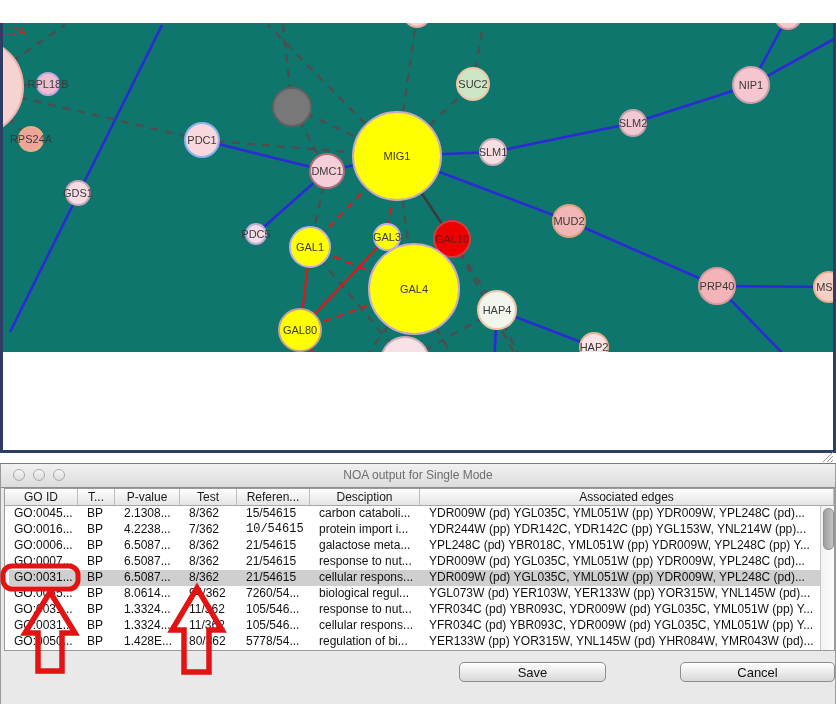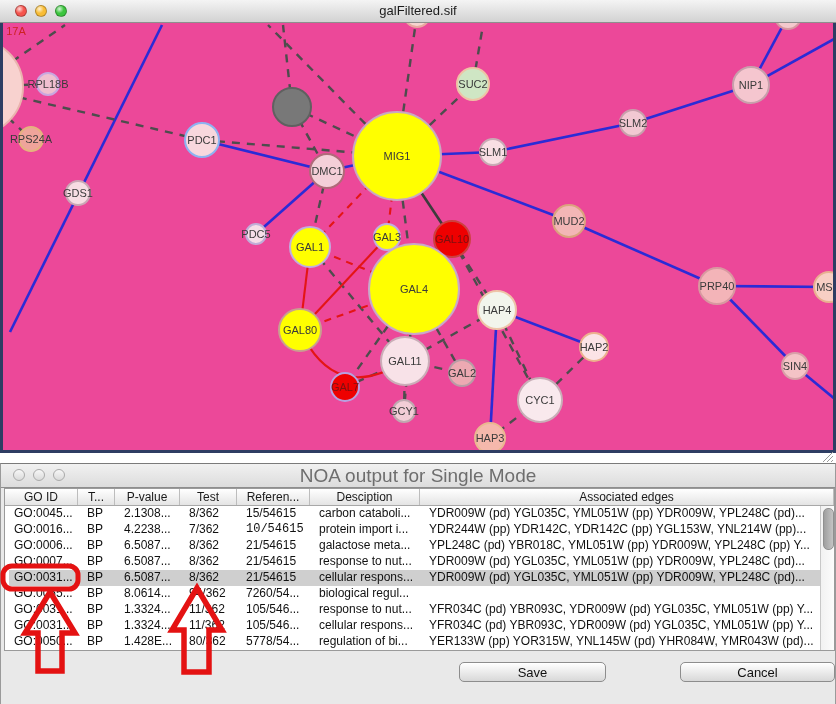--- a/index.html
+++ b/index.html
@@ -13,29 +13,29 @@
     border-bottom:1px solid #8e8e8e;box-sizing:border-box;
     text-align:center;font-size:13px;line-height:22px;color:#1c1c1c;}
   .titlebar.inactive{background:linear-gradient(#f1f1f1,#dcdcdc);color:#6e6e6e;}
   .tl{position:absolute;top:5px;width:12px;height:12px;border-radius:50%;
       border:1px solid rgba(0,0,0,.28);box-sizing:border-box;
       background:radial-gradient(circle at 35% 30%, rgba(255,255,255,.85) 0%, rgba(255,255,255,0) 45%) , #ccc;}
   .tl.hollow{background:linear-gradient(#f7f7f7,#dadada);border:1px solid #aaa;}
 
   
   .graph-window{top:0;left:0;width:836px;height:463px;background:#fff;}
-  .net-canvas{top:23px;left:0;width:836px;height:427px;background:#ec4899;overflow:hidden;}
+  .net-canvas{top:23px;left:0;width:836px;height:329px;background:#0f766e;overflow:hidden;}
   .frame{background:#2e3d63;}
   .grip{right:3px;top:452px;width:16px;height:10px;}
 
   
   .noa-window{top:463px;left:0;width:836px;height:241px;background:#e9e9e9;
     border-top:1px solid #7a7a7a;border-left:1px solid #9a9a9a;border-right:1px solid #9a9a9a;
     box-sizing:border-box;}
-  .noa-title{top:0;height:24px;line-height:23px;font-size:19px;}
+  .noa-title{top:0;height:24px;line-height:23px;font-size:12px;}
   .table-wrap{top:24px;left:3px;width:831px;height:163px;background:#fff;
     border:1px solid #9a9a9a;box-sizing:border-box;}
   .thead{position:absolute;top:0;left:0;width:829px;height:17px;
     background:linear-gradient(#ffffff,#e4e4e4);border-bottom:1px solid #a8a8a8;
     box-sizing:border-box;font-size:12px;color:#1a1a1a;}
   .th{position:absolute;top:0;height:16px;line-height:16px;text-align:center;
     border-right:1px solid #bdbdbd;box-sizing:border-box;overflow:hidden;white-space:nowrap;}
   .tbody{position:absolute;top:17px;left:0;width:815px;height:144px;overflow:hidden;}
   .tr{position:absolute;left:4px;width:815px;height:16px;}
   .tr.selected{background:#cfcfcf;}
@@ -55,26 +55,20 @@
 
   .overlay{position:absolute;left:0;top:0;pointer-events:none;}
   svg text{font-family:"Liberation Sans",sans-serif;}
 </style>
 </head>
 <body>
 
 <div class="stage">
 
   <div class="abs graph-window">
-    <div class="titlebar">
-      <span class="tl" id="tl-close" style="left: 15px; background: radial-gradient(circle at 35% 30%, rgba(255, 255, 255, 0.8) 0%, rgba(255, 255, 255, 0) 45%), rgb(245, 84, 77);"></span>
-      <span class="tl" id="tl-min" style="left: 35px; background: radial-gradient(circle at 35% 30%, rgba(255, 255, 255, 0.8) 0%, rgba(255, 255, 255, 0) 45%), rgb(248, 188, 53);"></span>
-      <span class="tl" id="tl-zoom" style="left: 55px; background: radial-gradient(circle at 35% 30%, rgba(255, 255, 255, 0.8) 0%, rgba(255, 255, 255, 0) 45%), rgb(60, 197, 62);"></span>
-      <span>galFiltered.sif</span>
-    </div>
 
     <div class="abs net-canvas">
       <svg id="net-svg" width="836" height="427">
           <line x1="162" y1="2" x2="10" y2="309" stroke="#2b2bd6" stroke-width="2.6"></line>
           <line x1="202" y1="117" x2="327" y2="148" stroke="#2b2bd6" stroke-width="2.6"></line>
           <line x1="327" y1="148" x2="397" y2="133" stroke="#2b2bd6" stroke-width="2.6"></line>
           <line x1="327" y1="148" x2="256" y2="211" stroke="#2b2bd6" stroke-width="2.6"></line>
           <line x1="397" y1="133" x2="493" y2="129" stroke="#2b2bd6" stroke-width="2.6"></line>
           <line x1="493" y1="129" x2="633" y2="100" stroke="#2b2bd6" stroke-width="2.6"></line>
           <line x1="633" y1="100" x2="751" y2="62" stroke="#2b2bd6" stroke-width="2.6"></line>
@@ -331,20 +325,21 @@
             <div class="td" style="left: 305px; width: 110px;">cellular respons...</div>
             <div class="td" style="left: 415px; width: 402px;">YDR009W (pd) YGL035C, YML051W (pp) YDR009W, YPL248C (pd)...</div>
           </div>
           <div class="tr" style="top: 80px;">
             <div class="td" style="left: 0px; width: 73px;">GO:0065...</div>
             <div class="td" style="left: 73px; width: 37px;">BP</div>
             <div class="td" style="left: 110px; width: 65px;">8.0614...</div>
             <div class="td" style="left: 175px; width: 57px;">94/362</div>
             <div class="td" style="left: 232px; width: 73px;">7260/54...</div>
             <div class="td" style="left: 305px; width: 110px;">biological regul...</div>
+            <div class="td" style="left: 415px; width: 402px;">YGL073W (pd) YER103W, YER133W (pp) YOR315W, YNL145W (pd)...</div>
           </div>
           <div class="tr" style="top: 96px;">
             <div class="td" style="left: 0px; width: 73px;">GO:0031...</div>
             <div class="td" style="left: 73px; width: 37px;">BP</div>
             <div class="td" style="left: 110px; width: 65px;">1.3324...</div>
             <div class="td" style="left: 175px; width: 57px;">11/362</div>
             <div class="td" style="left: 232px; width: 73px;">105/546...</div>
             <div class="td" style="left: 305px; width: 110px;">response to nut...</div>
             <div class="td" style="left: 415px; width: 402px;">YFR034C (pd) YBR093C, YDR009W (pd) YGL035C, YML051W (pp) Y...</div>
           </div>

